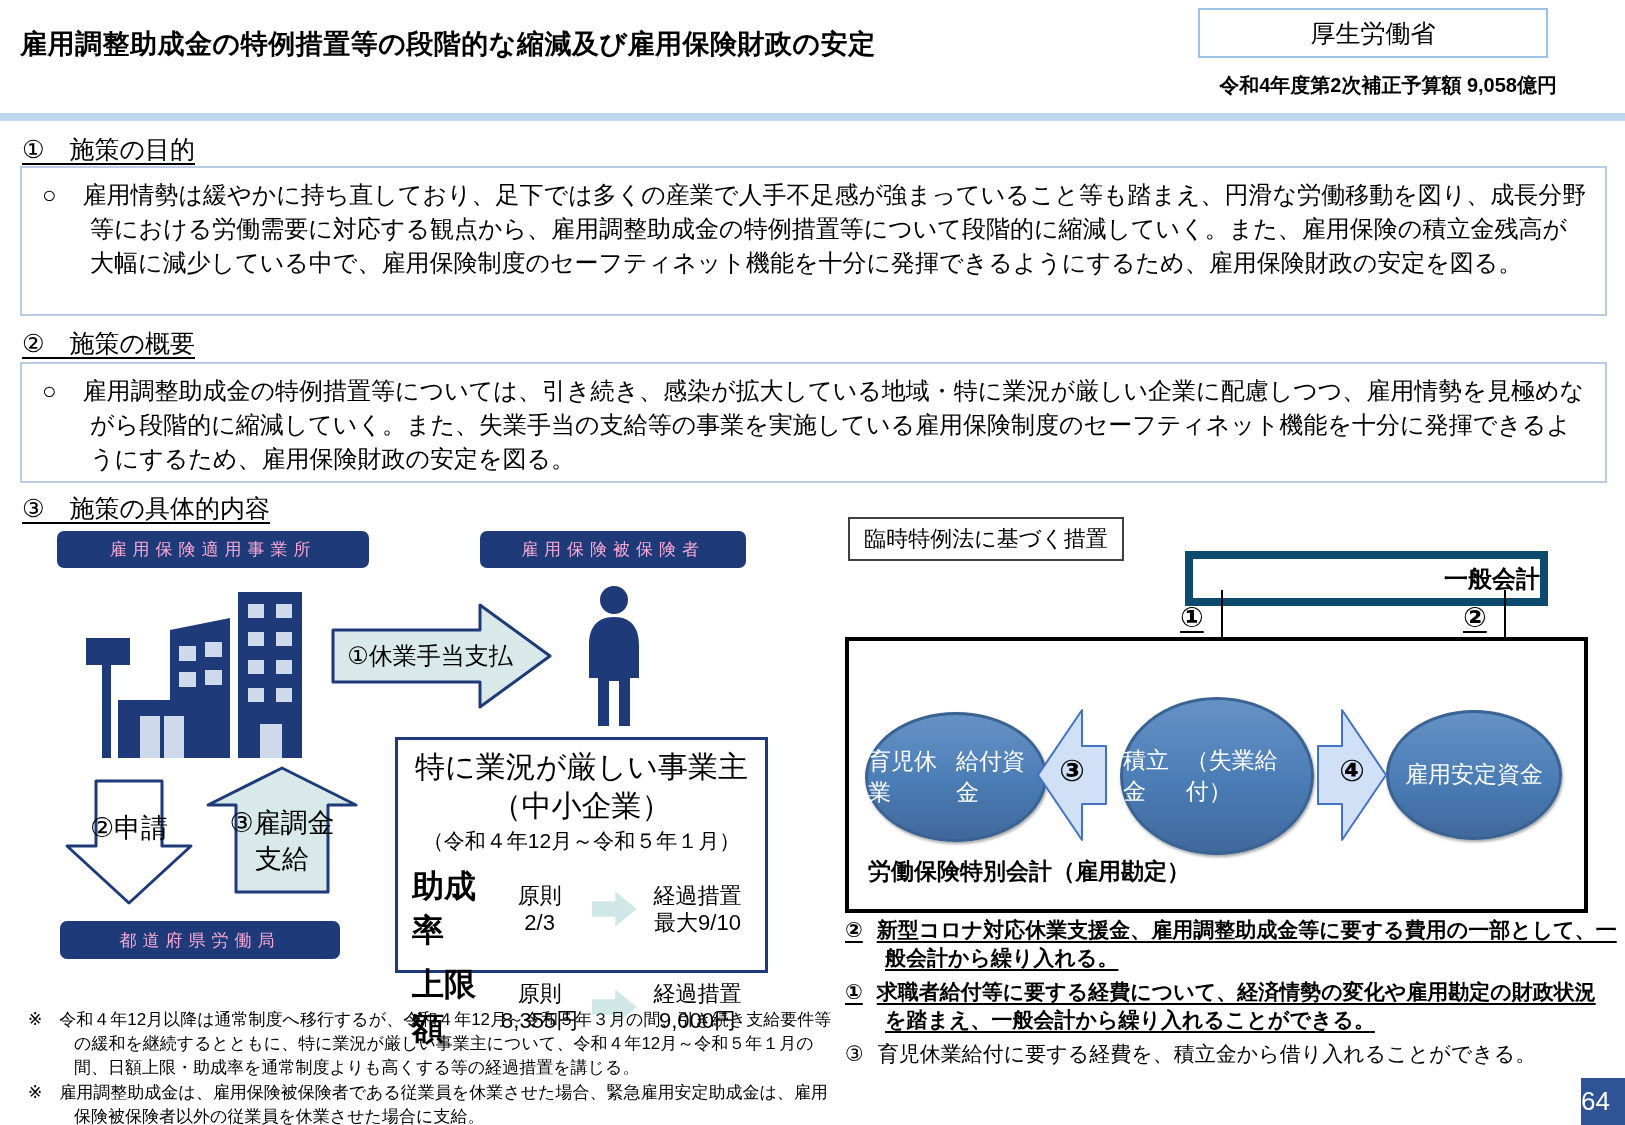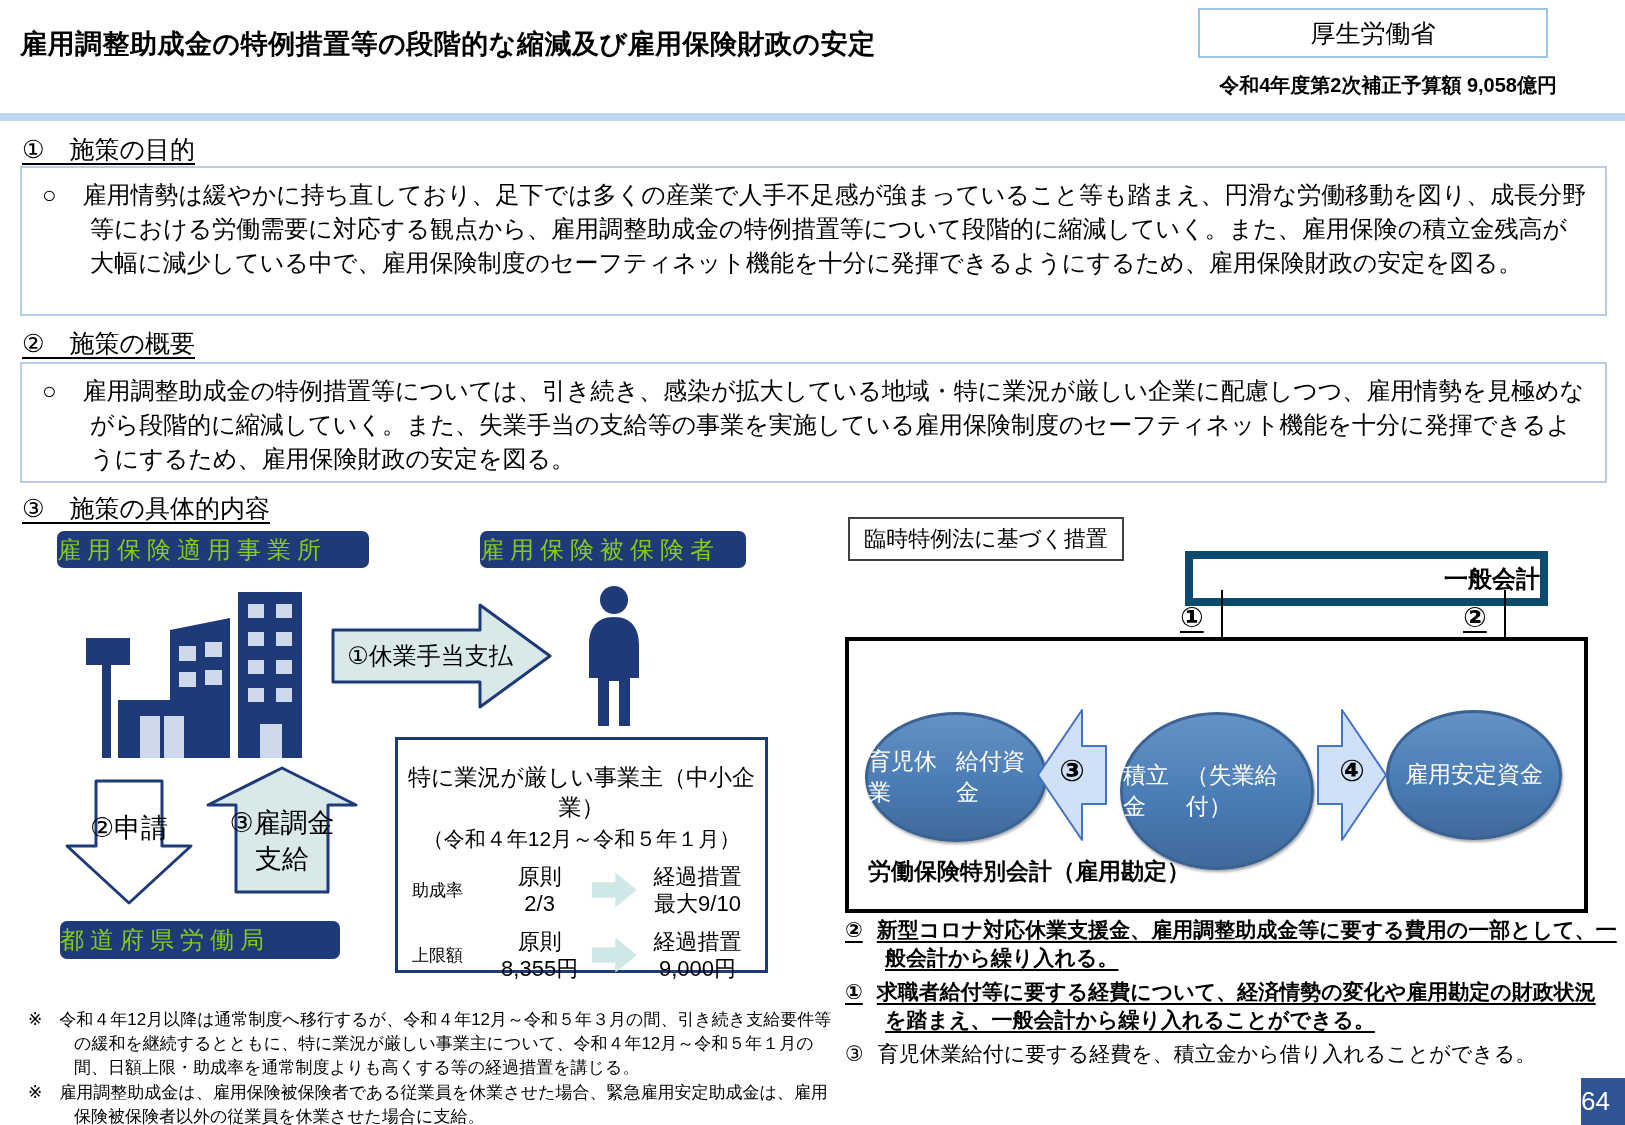--- a/index.html
+++ b/index.html
@@ -20,60 +20,60 @@
   .sec1-head{left:22px;top:133px;}
   .sec2-head{left:22px;top:327px;}
   .sec3-head{left:22px;top:492px;}
   .outline-box{border:2px solid #b8cce4;background:#fff;}
   .box1{left:20px;top:166px;width:1583px;height:146px;}
   .box2{left:20px;top:362px;width:1583px;height:117px;}
   .bullet-para{margin:10px 18px 0 20px;font-size:24px;line-height:1.42;
     padding-left:48px;text-indent:-48px;}
   .bullet{margin-right:26px;}
   
-  .navy-box{background:#1e3a78;color:#84cc16;border-radius:7px;
-    display:flex;align-items:center;font-size:24px;letter-spacing:6px;}
+  .navy-box{background:#1e3a78;color:#f9a8d4;border-radius:7px;
+    display:flex;align-items:center;justify-content:center;font-size:17px;letter-spacing:6px;}
   .employer-box{left:57px;top:531px;width:312px;height:37px;}
   .insured-box{left:480px;top:531px;width:266px;height:37px;}
   .bureau-box{left:60px;top:921px;width:280px;height:38px;}
   
   .buildings{left:78px;top:588px;width:228px;height:170px;}
   .person{left:578px;top:585px;width:72px;height:142px;}
   .arrow1{left:330px;top:600px;width:224px;height:112px;}
   .arrow1-label{left:340px;top:640px;width:180px;text-align:center;font-size:24px;}
   .arrow2{left:63px;top:778px;width:132px;height:128px;}
   .arrow2-label{left:63px;top:810px;width:132px;text-align:center;font-size:27px;}
   .arrow3{left:205px;top:765px;width:154px;height:130px;}
   .arrow3-label{left:205px;top:805px;width:154px;text-align:center;font-size:27px;line-height:1.35;}
   
   .measure-box{left:395px;top:737px;width:367px;height:230px;border:3px solid #1e3a78;background:#fff;}
-  .mt-title{ text-align:center;font-size:23px;line-height:1.3;margin-top:23px;}
+  .mt-title{ text-align:center;font-size:30px;line-height:1.3;margin-top:7px;}
   .mt-sub{text-align:center;font-size:21px;margin-top:2px;}
   .mt-row{display:flex;align-items:center;margin:10px 10px 0 14px;}
-  .mt-label{width:80px;font-size:17px;font-weight:normal;}
+  .mt-label{width:80px;font-size:32px;font-weight:bold;}
   .mt-before{width:102px;text-align:center;font-size:22px;line-height:1.25;}
   .mt-arrow{width:52px;height:42px;}
   .mt-after{width:118px;text-align:center;font-size:22px;line-height:1.25;}
   
   .note-box{left:848px;top:517px;width:272px;height:40px;border:2px solid #404040;
     display:flex;align-items:center;justify-content:center;font-size:22px;background:#fff;}
   .general-box{left:1185px;top:551px;width:347px;height:39px;border:8px solid #0c4a6e;
     display:flex;align-items:center;justify-content:flex-end;font-size:24px;font-weight:bold;background:#fff;}
   .big-box{left:845px;top:637px;width:735px;height:268px;border:4px solid #000;background:#fff;}
   .varrow{width:18px;height:96px;}
   .varrow-1{left:1213px;top:590px;}
   .varrow-2{left:1496px;top:590px;}
   .flow-num{font-size:28px;font-weight:bold;text-decoration:underline;text-underline-offset:4px;}
   .flow-num-1{left:1180px;top:601px;}
   .flow-num-2{left:1463px;top:601px;}
   .ellipse{border-radius:50%;background:linear-gradient(180deg,#6592c5 0%,#4a7cb5 55%,#40699c 100%);
     border:3px solid #3a6292;color:#fff;display:flex;flex-direction:row;
     align-items:center;justify-content:center;font-size:23px;line-height:1.35;box-shadow:1px 2px 3px rgba(0,0,0,.35);}
   .ellipse-1{left:865px;top:712px;width:176px;height:124px;}
-  .ellipse-2{left:1120px;top:712px;width:188px;height:152px;}
+  .ellipse-2{left:1120px;top:697px;width:188px;height:152px;}
   .ellipse-3{left:1386px;top:710px;width:170px;height:124px;}
   .barrow{width:72px;height:146px;}
   .barrow-3{left:1036px;top:702px;}
   .barrow-4{left:1316px;top:702px;}
   .barrow-num{font-size:30px;font-weight:bold;width:72px;text-align:center;}
   .barrow-num-3{left:1036px;top:753px;}
   .barrow-num-4{left:1316px;top:753px;}
   .account-label{left:868px;top:856px;font-size:23px;font-weight:bold;}
   
   .notes-list{left:845px;top:916px;width:772px;font-size:21px;line-height:1.33;}

